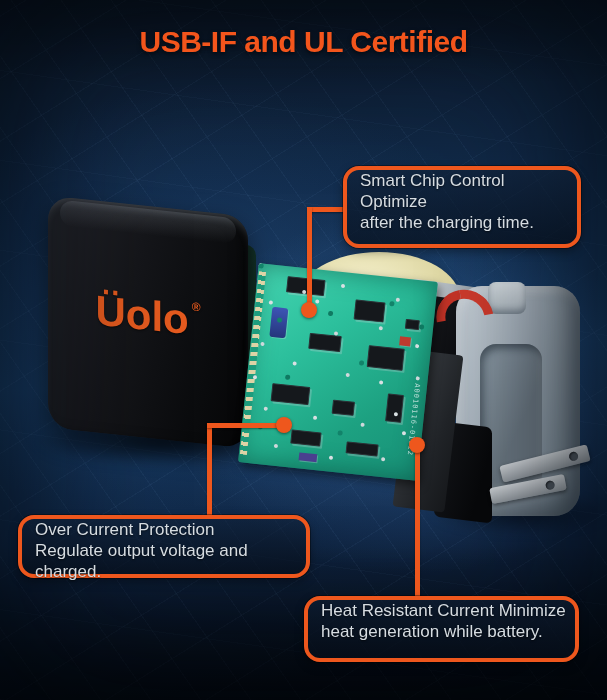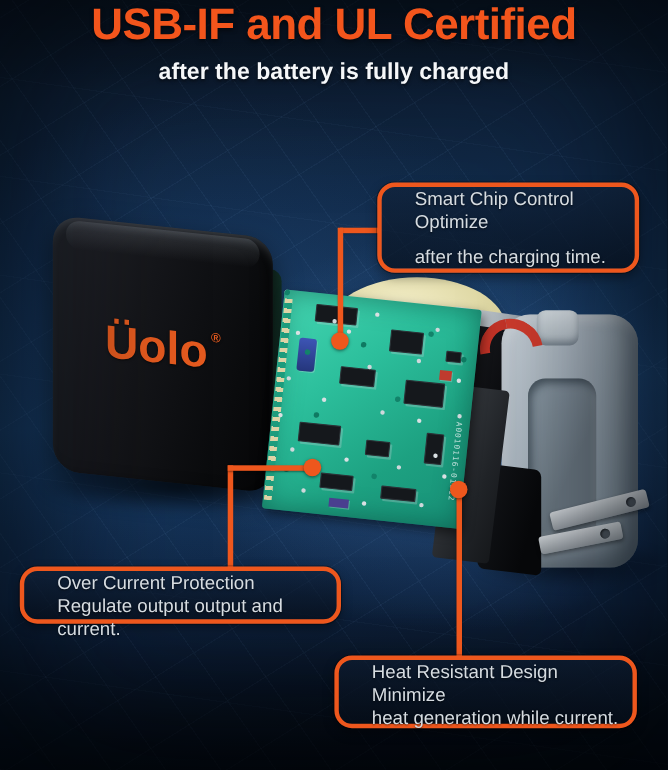--- a/index.html
+++ b/index.html
@@ -27,21 +27,22 @@
   
   .stage::after {
     content:""; position:absolute; inset:0; z-index:12; pointer-events:none;
     box-shadow: inset 0 0 130px 38px rgba(2,5,10,0.62);
     background: linear-gradient(180deg, rgba(0,0,0,0.25) 0%, transparent 12%, transparent 78%, rgba(0,0,0,0.55) 100%);
   }
 
   
   .header { position:absolute; left:0; top:0; width:100%; text-align:center; z-index:14; }
   .title {
-    font-size: 40px; font-weight: bold; letter-spacing: -0.5px;
+    margin-top: 25px;
+    font-size: 30px; font-weight: bold; letter-spacing: -0.5px;
     color: #F3551C; text-shadow: 0 2px 4px rgba(0,0,0,0.55);
   }
   .subtitle { margin-top: 9px; font-size: 21px; font-weight: bold; line-height: 24px;
     color: #F5F7F9; text-shadow: 0 2px 3px rgba(0,0,0,0.55); }
 
   
   .layer { position:absolute; }
 
   .case-shadow { left:35px; top:418px; width:252px; height:48px; z-index:1;
     background: radial-gradient(ellipse at center, rgba(0,0,0,0.6), rgba(0,0,0,0) 70%); filter: blur(4px); }
@@ -154,26 +155,26 @@
       134px 24px 0 #12836a, 16px 160px 0 #0f7a62, 96px 158px 0 #12836a, 166px 44px 0 #0f7a62; }
   .pcb-marking { position:absolute; right:6px; bottom:24px;
     writing-mode: vertical-rl; font-size:7px; letter-spacing:1px;
     color: rgba(240,248,250,0.75); font-family:"DejaVu Sans Mono", monospace; }
 
   
   .callout { position:absolute; z-index:20;
     border: 4px solid #EE571D; border-radius: 16px;
     background: linear-gradient(180deg, rgba(16,32,54,0.55), rgba(6,14,26,0.72));
     box-shadow: 0 0 0 1px rgba(0,0,0,0.35), 0 4px 10px rgba(0,0,0,0.35);
-    display:flex; flex-direction:column; justify-content:space-between;
-    padding-left: 30px; padding-right: 6px;
+    display:flex; flex-direction:column; justify-content:flex-start;
+    padding-left: 13px; padding-right: 6px;
     color:#D6DCE1; font-size:17px; line-height:21px; font-weight:normal;
     text-shadow: 0 1px 2px rgba(0,0,0,0.6); }
   .callout-smart-chip    { left:343px; top:166px; width:238px; height:82px; }
-  .callout-over-current  { left:18px;  top:515px; width:292px; height:52px; }
+  .callout-over-current  { left:18px;  top:515px; width:292px; height:63px; }
   .callout-heat          { left:304px; top:596px; width:275px; height:66px; }
 
   .connector { position:absolute; background:#EE571D; z-index:16;
     box-shadow: 0 1px 2px rgba(0,0,0,0.4); }
   .dot { position:absolute; width:16px; height:16px; border-radius:50%;
     background:#EE571D; z-index:17; box-shadow: 0 1px 3px rgba(0,0,0,0.5); }
 
   .sc-line-h { left:309px; top:207px; width:36px; height:5px; }
   .sc-line-v { left:307px; top:207px; width:5px;  height:101px; }
   .sc-dot    { left:301px; top:302px; }
@@ -184,21 +185,20 @@
   .hr-dot    { left:409px; top:437px; }
 </style>
 </head>
 <body>
 
 <div class="stage">
 
   <div class="header">
     <div class="title">USB-IF and UL Certified</div>
     <div class="subtitle">
-      <div>after the battery is fully charged</div>
     </div>
   </div>
 
   <div class="layer case-shadow"></div>
   <div class="layer housing-shadow"></div>
 
   <div class="layer interior-opening"></div>
   <div class="layer transformer-coil"></div>
   <div class="layer metal-bracket"></div>
   <div class="layer black-cap"></div>
@@ -258,21 +258,21 @@
   <div class="connector hr-line-v"></div>
   <div class="dot hr-dot"></div>
 
   <div class="callout callout-smart-chip">
     <span>Smart Chip Control Optimize</span>
     <span>after the charging time.</span>
   </div>
 
   <div class="callout callout-over-current">
     <span>Over Current Protection</span>
-    <span>Regulate output output and current.</span>
+    <span>Regulate output voltage and charged.</span>
   </div>
 
   <div class="callout callout-heat">
-    <span>Heat Resistant Design Minimize</span>
-    <span>heat generation while current.</span>
+    <span>Heat Resistant Current Minimize</span>
+    <span>heat generation while battery.</span>
   </div>
 
 </div>
 
 </body></html>

